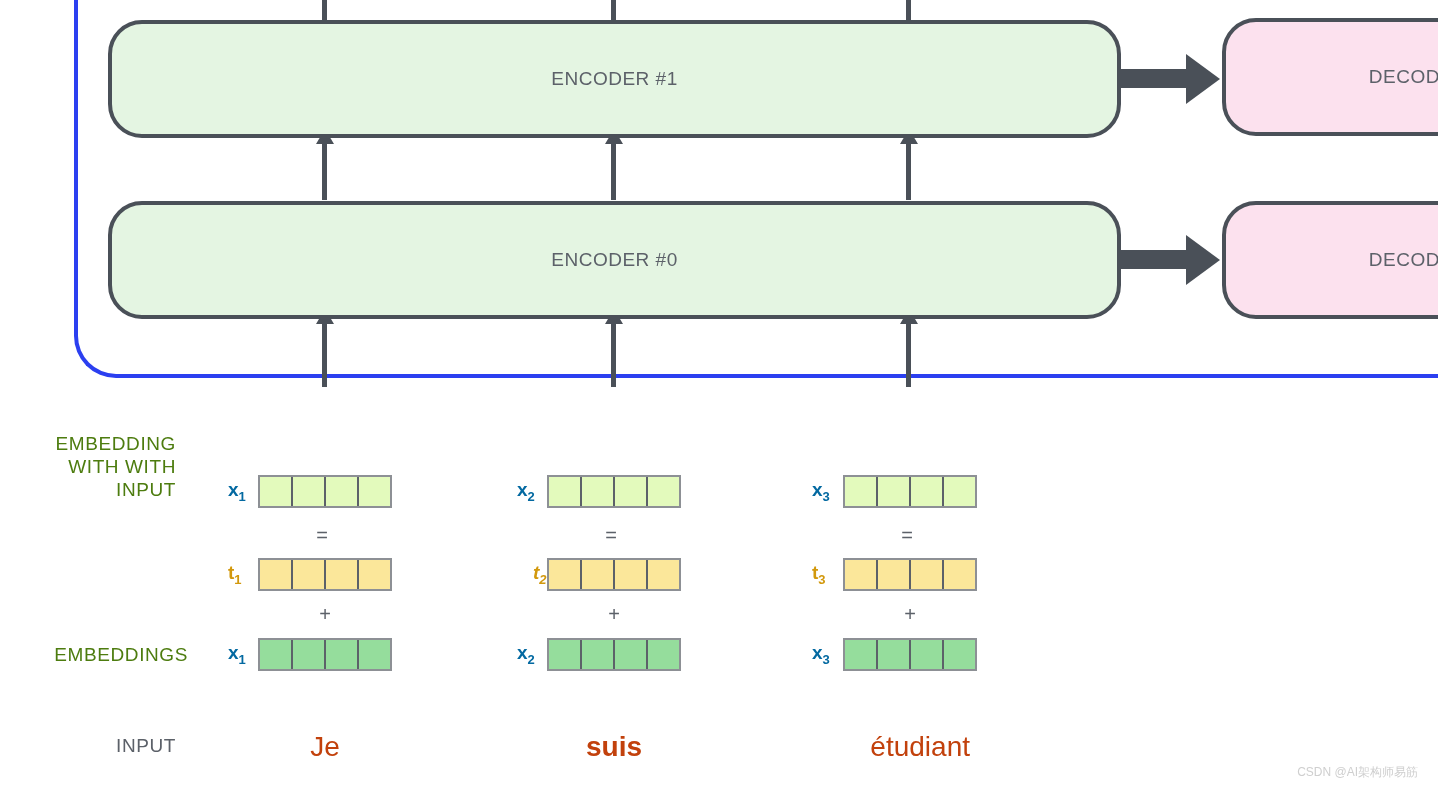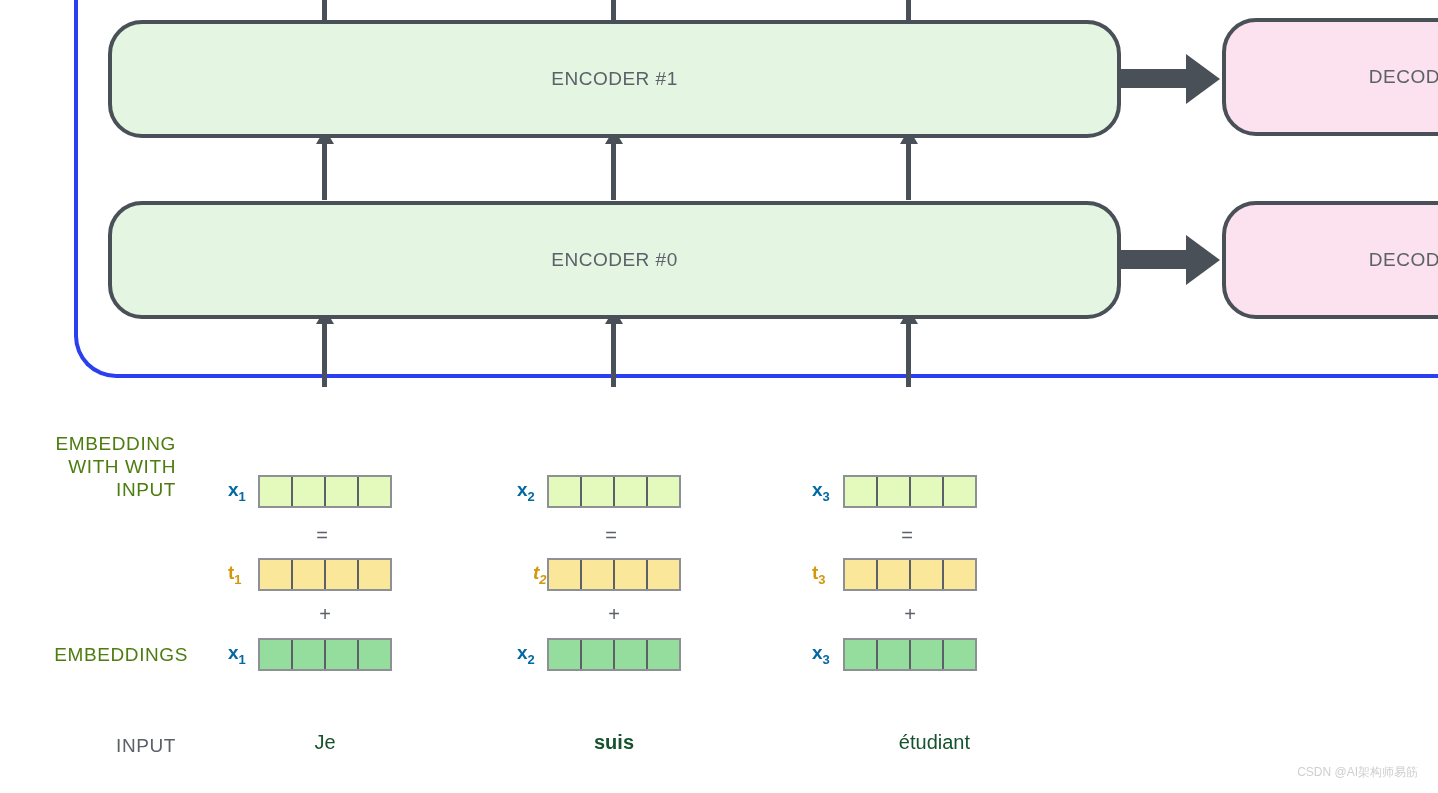--- a/index.html
+++ b/index.html
@@ -154,22 +154,22 @@
     color: #5c6169;
     font-size: 20px;
     text-align: center;
     width: 30px;
     z-index: 5;
   }
 
   
   .word {
     position: absolute;
-    color: #14532d;
-    font-size: 20px;
+    color: #c2410c;
+    font-size: 28px;
     text-align: center;
     z-index: 5;
     white-space: nowrap;
   }
   .input-label {
     position: absolute;
     color: #5c6169;
     font-size: 19px;
     letter-spacing: 0.6px;
     z-index: 5;

